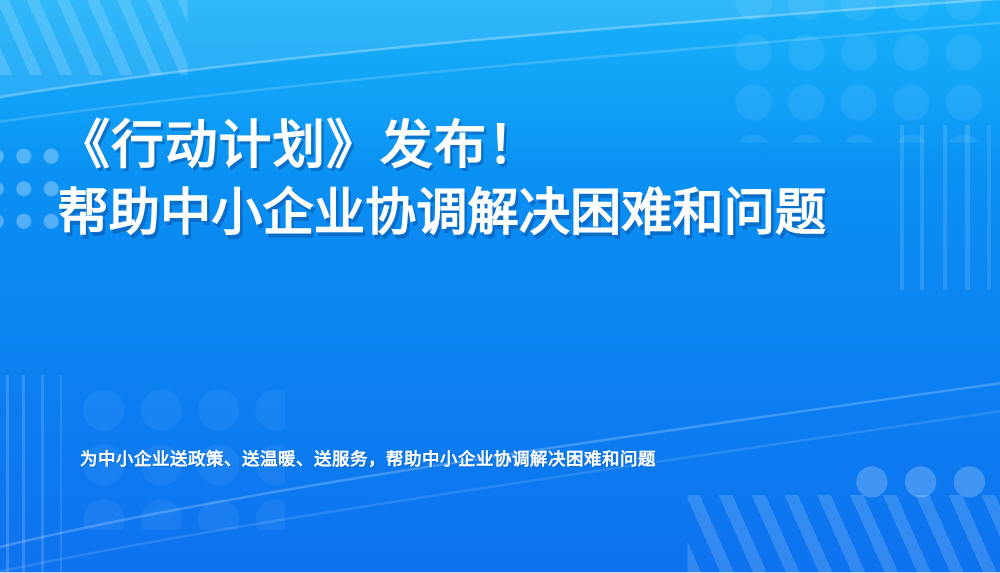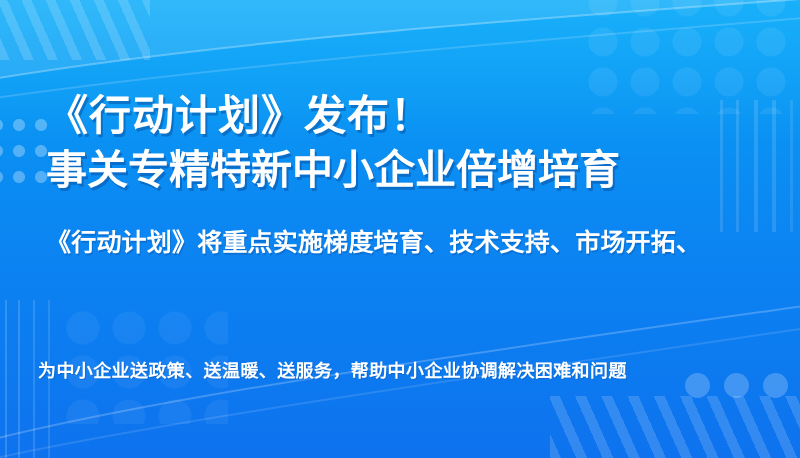--- a/index.html
+++ b/index.html
@@ -192,24 +192,24 @@
     font-size: 25px;
     font-weight: bold;
     line-height: 40px;
     letter-spacing: 0.2px;
     text-shadow: 1px 2px 0 rgba(7,70,150,0.30);
     white-space: nowrap;
   }
 
   .caption {
     position: absolute;
-    left: 38px;
+    left: 64px;
     top: 356px;
     color: #ffffff;
-    font-size: 18px;
+    font-size: 14px;
     font-weight: bold;
     letter-spacing: 0.4px;
     text-shadow: 1px 1px 0 rgba(7,70,150,0.30);
     white-space: nowrap;
   }
 </style>
 </head>
 <body>
 
 <div class="banner">
@@ -237,23 +237,22 @@
   <div class="circles-br">
     <i></i>
     <i></i>
     <i></i>
   </div>
 
   <div class="content">
 
     <div class="headline">
       <div class="line1">《行动计划》发布！</div>
-      <div class="line2">事关专精特新中小企业倍增培育</div>
+      <div class="line2">帮助中小企业协调解决困难和问题</div>
     </div>
 
     <div class="subtext">
-      <div>《行动计划》将重点实施梯度培育、技术支持、市场开拓、</div>
     </div>
 
     <div class="caption">为中小企业送政策、送温暖、送服务，帮助中小企业协调解决困难和问题</div>
 
   </div>
 </div>
 
 </body></html>

